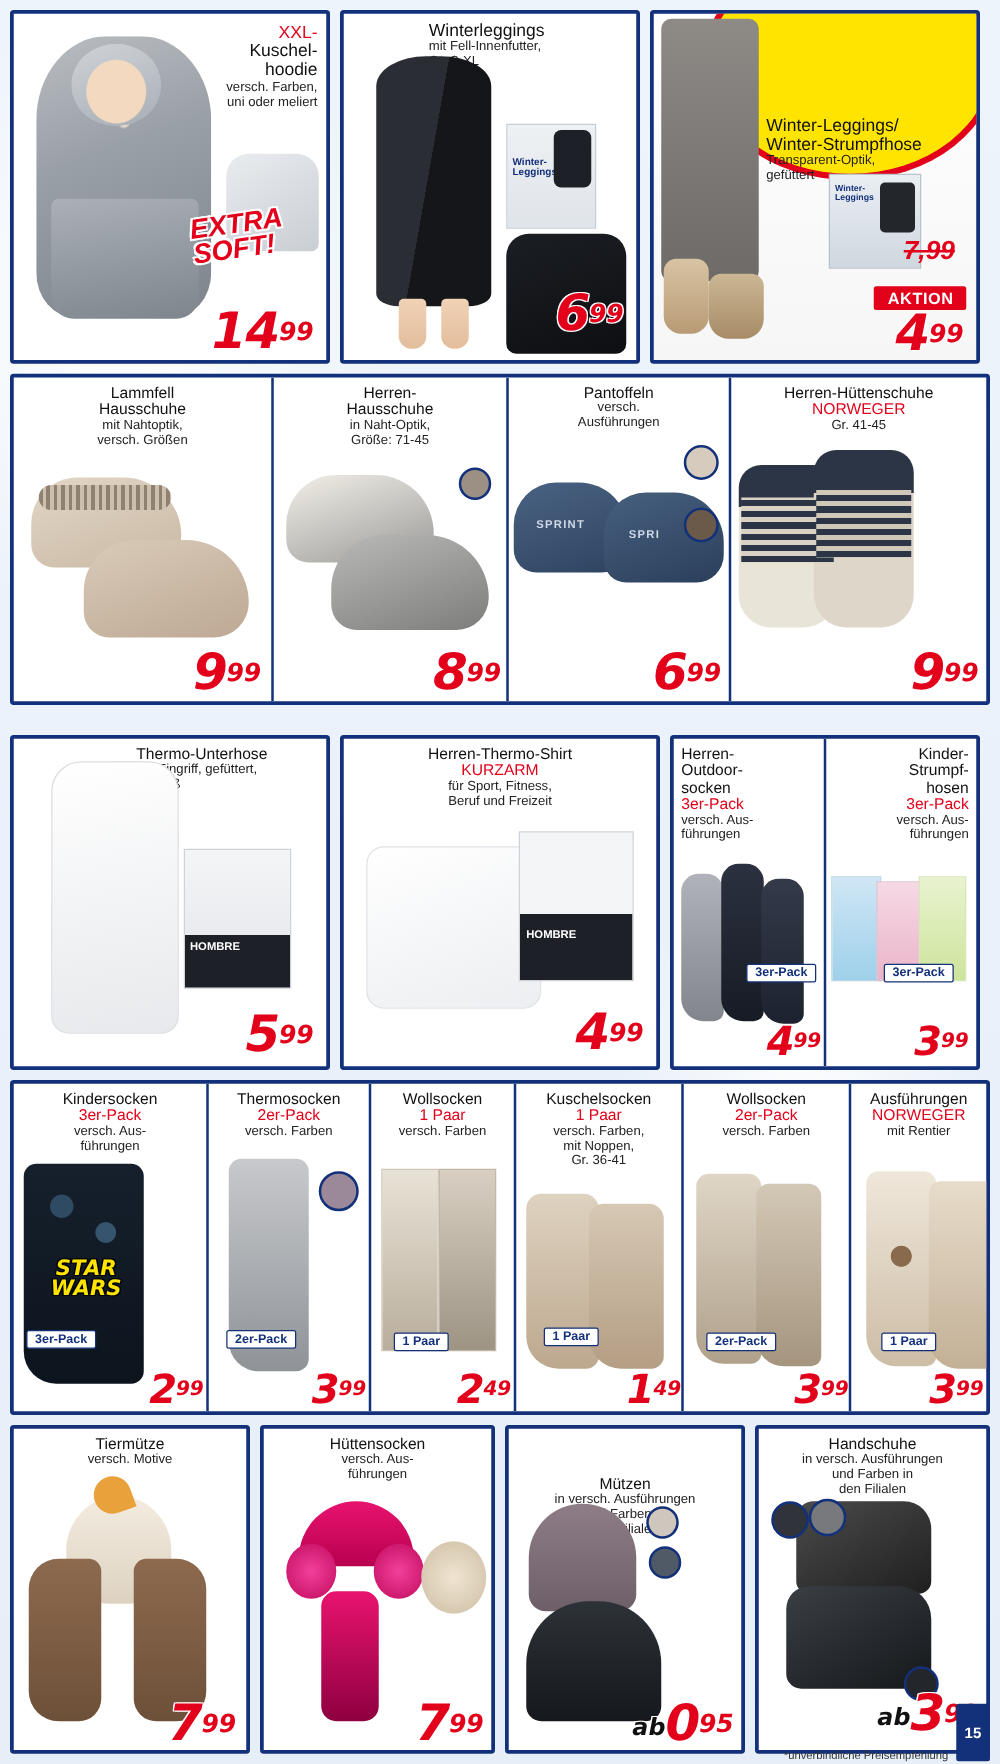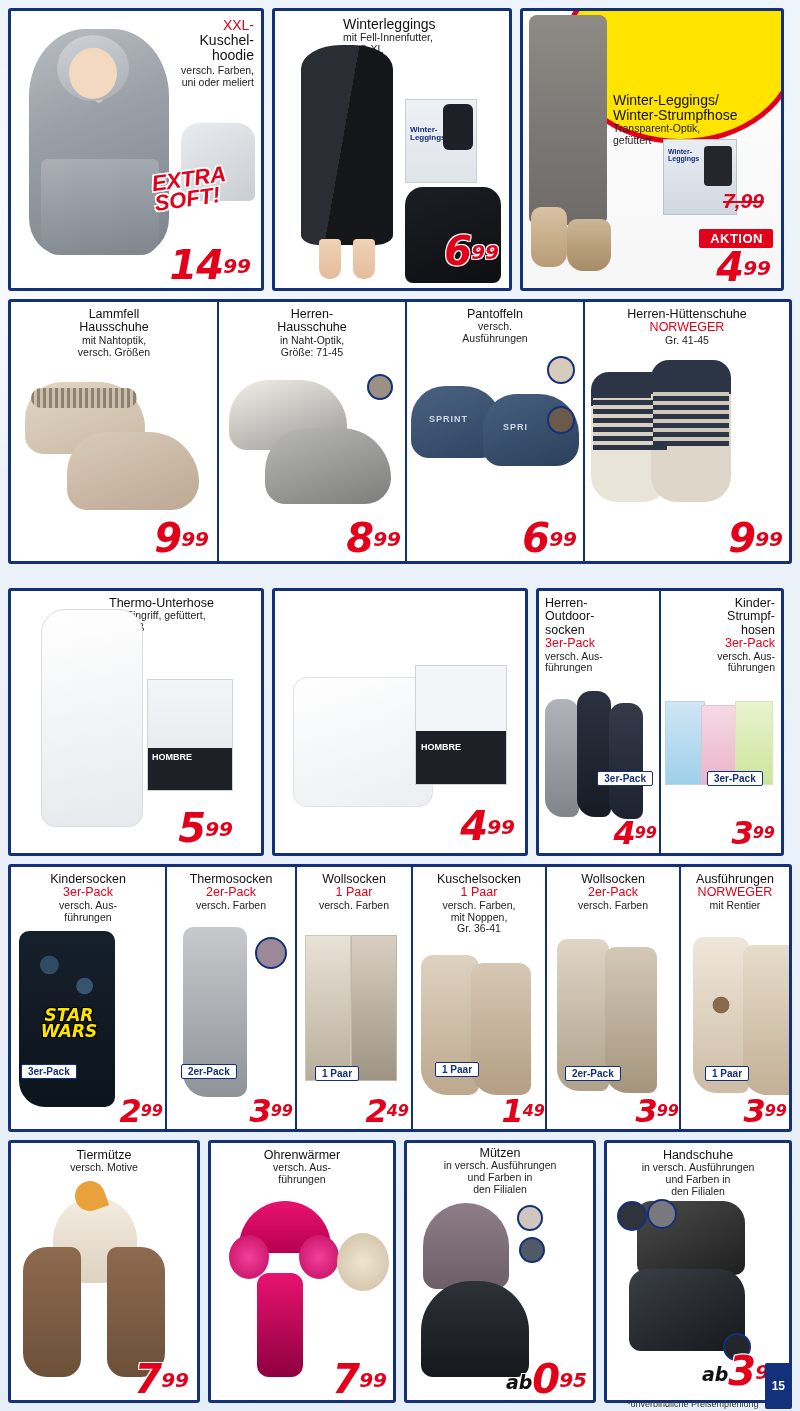--- a/index.html
+++ b/index.html
@@ -298,26 +298,32 @@
     <div class="card" style="width:256px; position:relative;">
       <div style="position:absolute; left:98px; top:6px; width:152px;">
         <div class="title sm">Thermo-Unterhose</div>
         <div class="sub" style="white-space:pre-line;">mit Eingriff, gefüttert,
 in Weiß</div>
       </div>
       <div class="ph" style="left:30px; top:18px; width:102px; height:218px; background:linear-gradient(170deg,#ffffff,#e7e9ec); border:1px solid #dadde1; border-radius:24px 24px 14px 14px;"></div>
       <div class="ph" style="left:136px; top:88px; width:86px; height:112px; background:linear-gradient(180deg,#f4f5f7,#e2e5e9); border:1px solid #cfd3d8;">
         <div style="position:absolute; left:0; bottom:0; width:100%; height:42px; background:#1d2026; color:#fff; font-size:9px; font-weight:bold; padding:4px;">HOMBRE</div>
       </div>
-      <div class="price price-abs" style="right:28px; bottom:8px;">
+      <div class="price price-abs" style="right:10px; bottom:8px;">
         <span class="big">5</span><span class="cents">99</span>
       </div>
     </div>
 
     <div class="card" style="width:256px;">
+      <div class="pad center">
+        <div class="title sm">Herren-Thermo-Shirt</div>
+        <div class="title sm red">KURZARM</div>
+        <div class="sub" style="white-space:pre-line;">für Sport, Fitness,
+Beruf und Freizeit</div>
+      </div>
       <div class="ph" style="left:18px; top:86px; width:140px; height:130px; background:linear-gradient(160deg,#ffffff,#eceef1); border:1px solid #dfe2e6; border-radius:14px;"></div>
       <div class="ph" style="left:140px; top:74px; width:92px; height:120px; background:linear-gradient(180deg,#f4f5f7 0 55%, #1d2026 55% 100%); border:1px solid #cfd3d8;">
         <div style="position:absolute; left:5px; bottom:32px; color:#fff; font-size:9px; font-weight:bold;">HOMBRE</div>
       </div>
       <div class="price price-abs" style="right:10px; bottom:10px;">
         <span class="big">4</span><span class="cents">99</span>
       </div>
     </div>
 
     <div class="card" style="width:248px; display:flex;">
@@ -462,36 +468,36 @@
       <div class="ph" style="left:64px; top:38px; width:30px; height:30px; background:#e9a13b; border-radius:50% 50% 0 50%; transform:rotate(-20deg);"></div>
       <div class="ph" style="left:12px; top:104px; width:58px; height:130px; background:linear-gradient(180deg,#8d6a4e,#6d5039); border-radius:24px 10px 18px 24px;"></div>
       <div class="ph" style="left:96px; top:104px; width:58px; height:130px; background:linear-gradient(180deg,#8d6a4e,#6d5039); border-radius:10px 24px 24px 18px;"></div>
       <div class="price price-abs" style="right:8px; bottom:4px;">
         <span class="big">7</span><span class="cents">99</span>
       </div>
     </div>
 
     <div class="card" style="width:188px;">
       <div style="padding:6px;" class="center">
-        <div class="title sm">Ohrenwärmer</div>
+        <div class="title sm">Hüttensocken</div>
         <div class="sub" style="white-space:pre-line;">versch. Aus-
 führungen</div>
       </div>
       <div class="ph" style="left:28px; top:58px; width:92px; height:52px; background:linear-gradient(180deg,#e8136f,#b8004f); border-radius:46px 46px 0 0;"></div>
       <div class="ph" style="left:18px; top:92px; width:40px; height:44px; background:radial-gradient(circle,#f3409a,#c00a5e); border-radius:50%;"></div>
       <div class="ph" style="left:88px; top:92px; width:40px; height:44px; background:radial-gradient(circle,#f3409a,#c00a5e); border-radius:50%;"></div>
       <div class="ph" style="left:46px; top:130px; width:46px; height:104px; background:linear-gradient(180deg,#e8136f,#8e0040); border-radius:12px;"></div>
       <div class="ph" style="left:126px; top:90px; width:52px; height:58px; background:radial-gradient(circle,#f0e5d2,#cdbda2); border-radius:50%;"></div>
       <div class="price price-abs" style="right:6px; bottom:4px;">
         <span class="big">7</span><span class="cents">99</span>
       </div>
     </div>
 
     <div class="card" style="width:192px;">
-      <div style="padding:4px;" class="center">
+      <div style="padding:4px;margin-top:34px;" class="center">
         <div class="title sm">Mützen</div>
         <div class="sub" style="white-space:pre-line;">in versch. Ausführungen
 und Farben in
 den Filialen</div>
       </div>
       <div class="ph" style="left:16px; top:60px; width:86px; height:86px; background:linear-gradient(180deg,#8e7d86,#6d5f68); border-radius:44px 44px 14px 14px;"></div>
       <div class="ph" style="left:14px; top:138px; width:108px; height:96px; background:linear-gradient(180deg,#2d3238,#15181c); border-radius:50px 50px 12px 12px;"></div>
       <div class="swatch" style="left:110px; top:62px; width:26px; height:26px; background:#cfc6bd;"></div>
       <div class="swatch" style="left:112px; top:94px; width:26px; height:26px; background:#4f5a66;"></div>
       <div class="price price-abs" style="right:6px; bottom:4px;">

